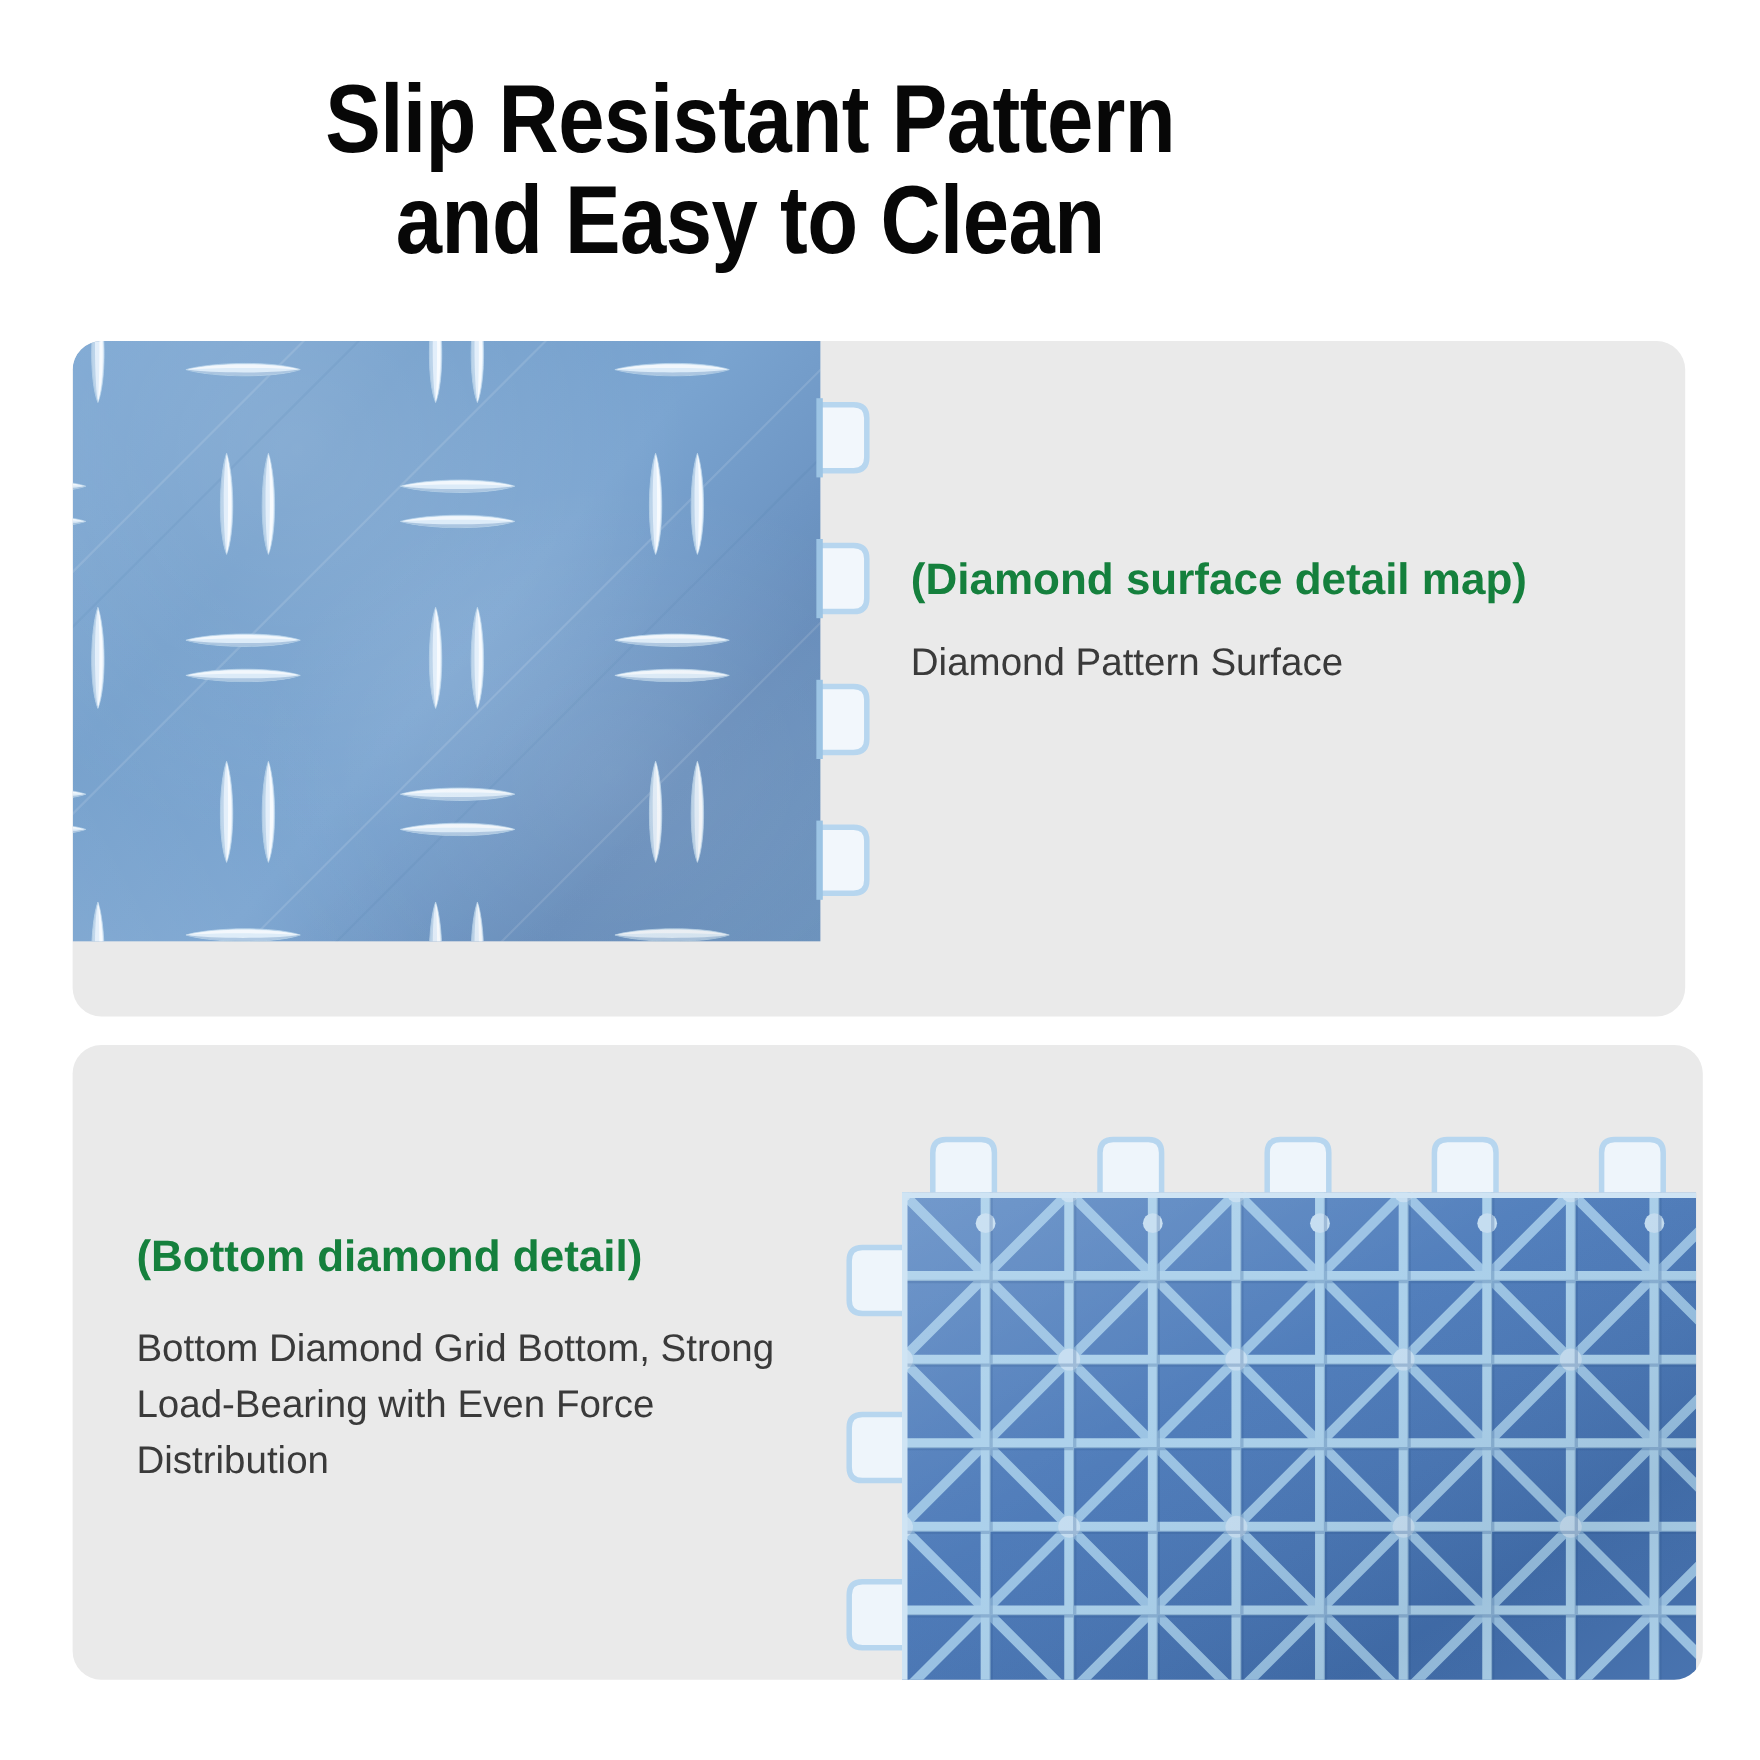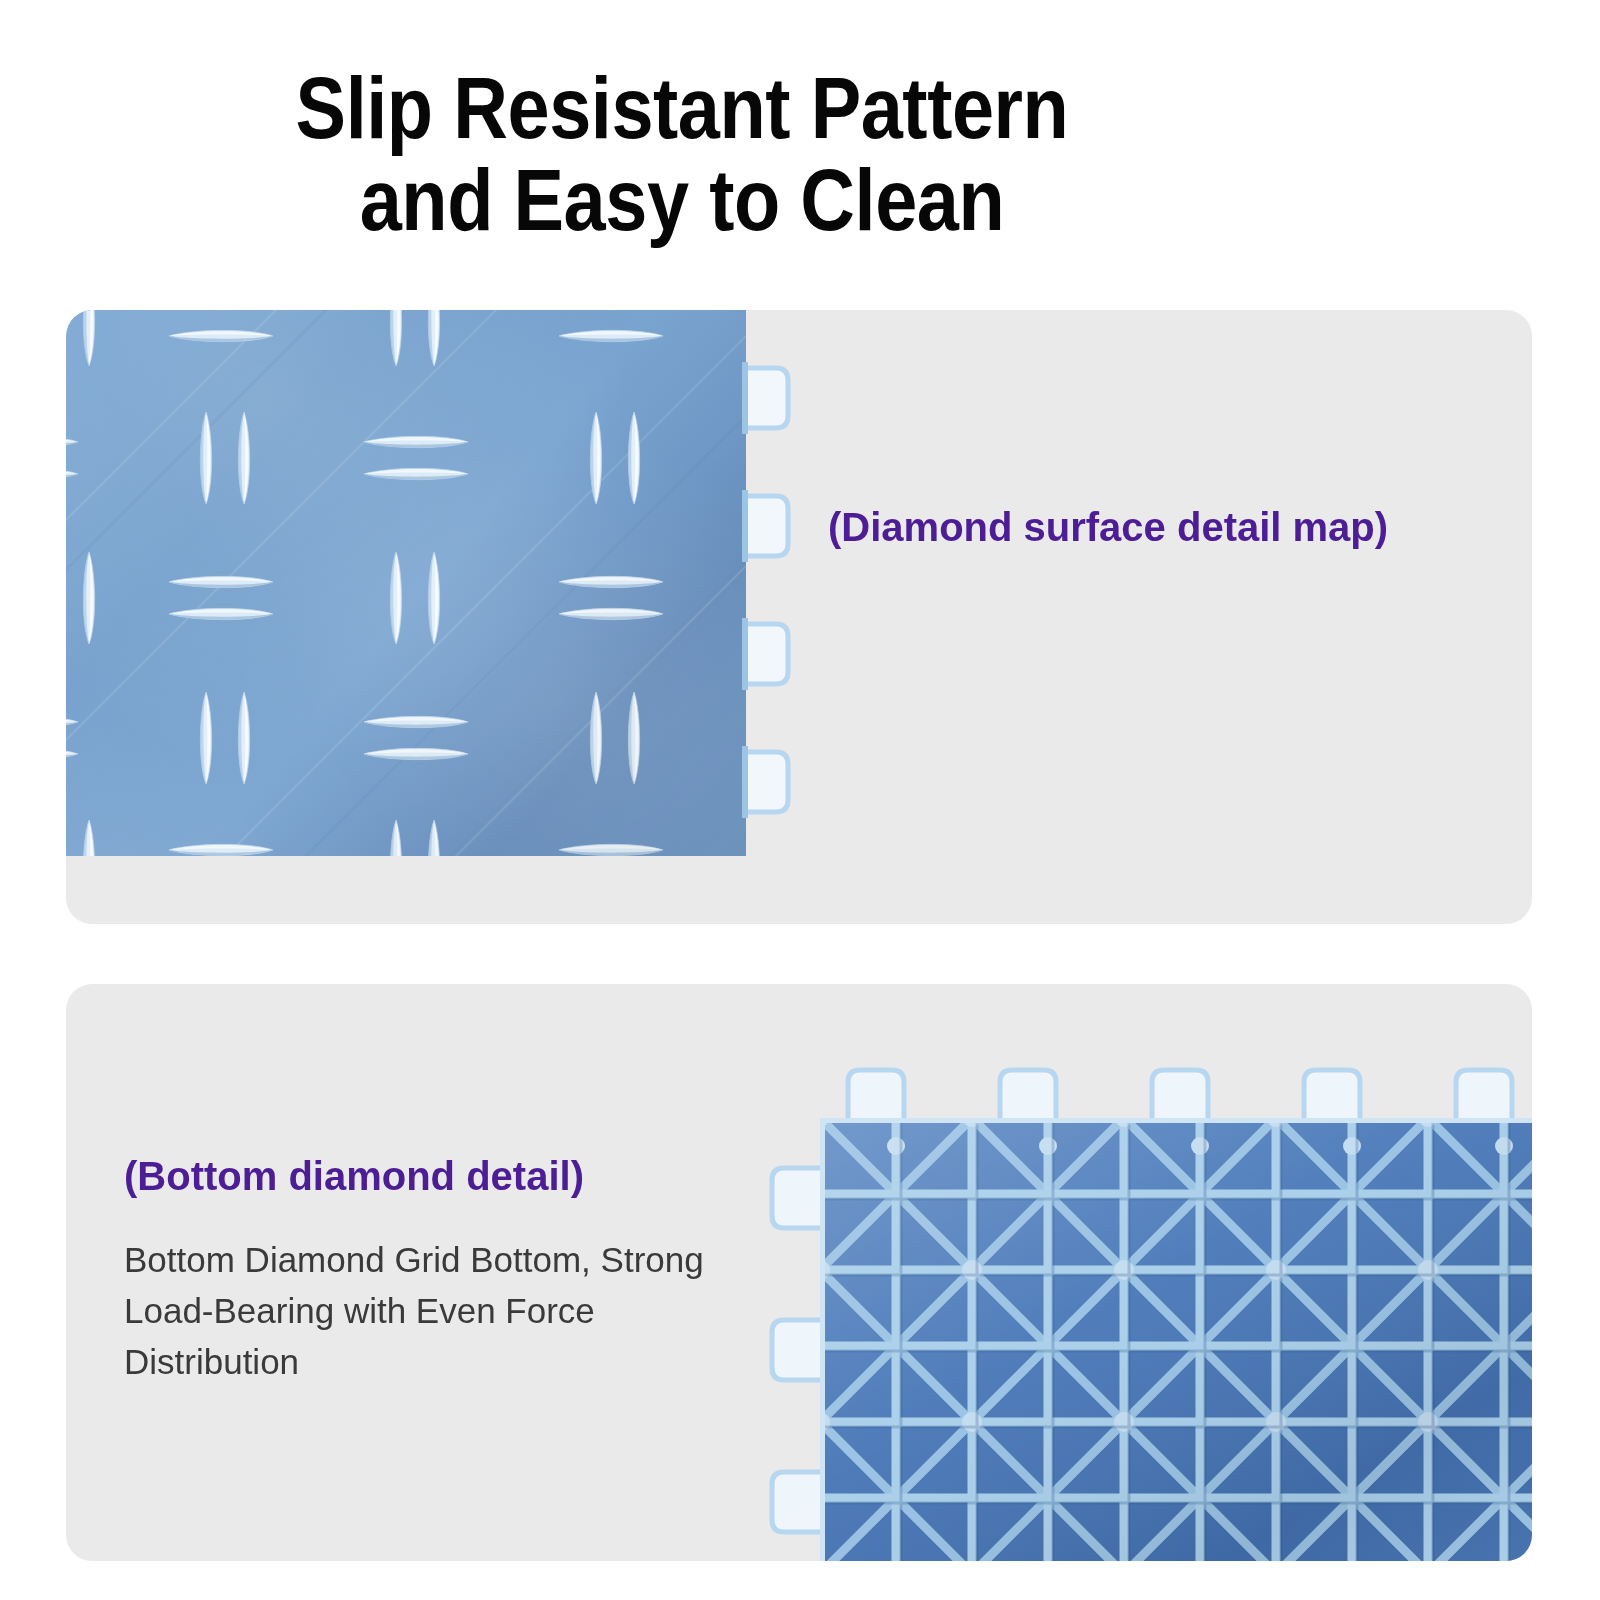--- a/index.html
+++ b/index.html
@@ -45,43 +45,44 @@
     overflow: hidden;
   }
   #panel-top {
     left: 66px;
     top: 310px;
     width: 1466px;
     height: 614px;
   }
   #panel-bottom {
     left: 66px;
-    top: 984px;
+    top: 950px;
     width: 1466px;
     height: 577px;
+    padding-left: 16px;
   }
 
   
   .text-group {
     position: absolute;
   }
   #top-text-group {
     left: 762px;
     top: 193px;
     width: 660px;
   }
   #bottom-text-group {
     left: 58px;
     top: 168px;
     width: 620px;
   }
   .caption-title {
     font-size: 40px;
     font-weight: bold;
-    color: #4c1d95;
+    color: #15803d;
     line-height: 48px;
     margin: 0 0 26px 0;
     white-space: nowrap;
   }
   #bottom-text-group .caption-title {
     margin-bottom: 34px;
   }
   .caption-body {
     font-size: 35px;
     font-weight: normal;
@@ -256,20 +257,21 @@
           <rect x="0" y="180" width="6" height="72"></rect>
           <rect x="0" y="308" width="6" height="72"></rect>
           <rect x="0" y="436" width="6" height="72"></rect>
         </g>
       </svg>
     </div>
   </div>
 
   <div class="text-group" id="top-text-group">
     <p class="caption-title">(Diamond surface detail map)</p>
+    <p class="caption-body">Diamond Pattern Surface</p>
   </div>
 </div>
 
 <div class="panel" id="panel-bottom">
 
   <div class="text-group" id="bottom-text-group">
     <p class="caption-title">(Bottom diamond detail)</p>
     <p class="caption-body">Bottom Diamond Grid Bottom, Strong Load-Bearing with Even Force Distribution</p>
   </div>
 

